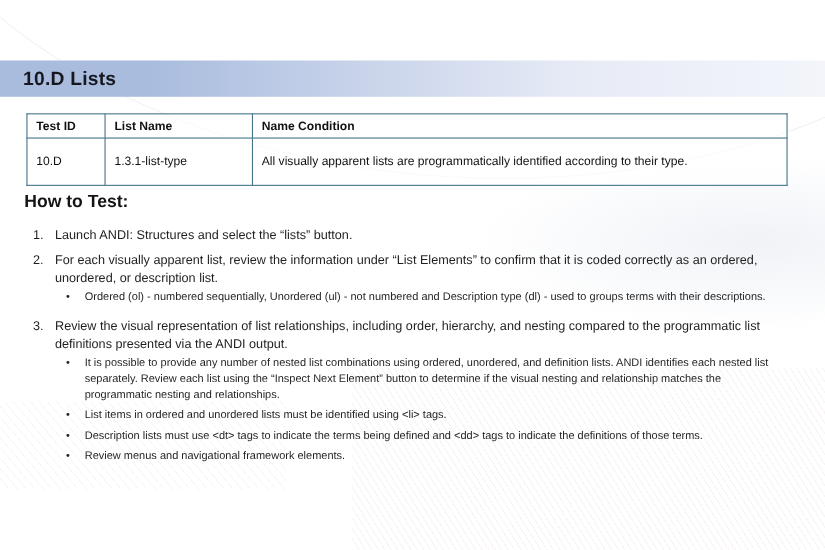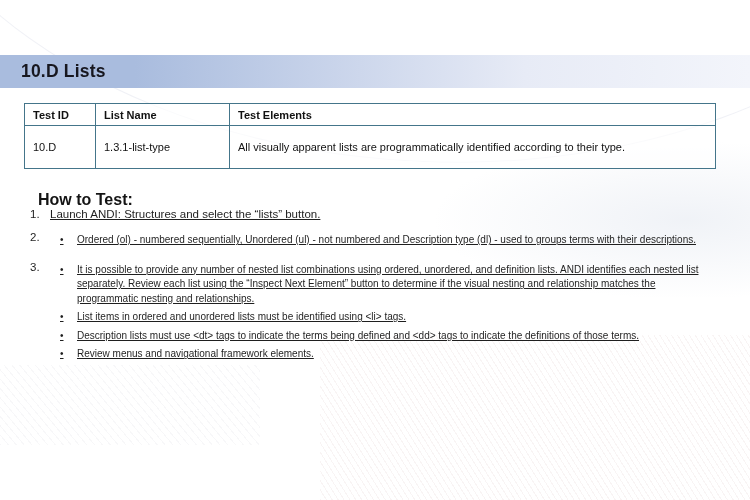--- a/index.html
+++ b/index.html
@@ -77,29 +77,29 @@
   .test-table th,.test-table td{
     border:1px solid var(--table-border);
     text-align:left;font-size:11px;padding:0 8px;color:#111;
   }
   .test-table th{font-weight:bold;height:21px;}
   .test-table td{height:42px;vertical-align:middle;}
   .col-id{width:71px;}
   .col-name{width:134px;}
   
   .howto-heading{
-    position:absolute;left:22px;top:175px;margin:16px;
+    position:absolute;left:22px;top:175px;margin:0;
     font-size:16px;font-weight:bold;color:#141414;
   }
   .steps{
     position:absolute;left:30px;top:207px;width:692px;
   }
   .step{display:flex;margin-bottom:8px;}
   .step-num{flex:0 0 20px;font-size:11.5px;line-height:1.33;}
-  .step-body{flex:1;font-size:11.5px;line-height:1.33;text-decoration:underline;}
+  .step-body{flex:1;font-size:11.5px;line-height:1.33;}
   .bullets{margin-top:3px;}
   .bullet{display:flex;margin-bottom:4px;font-size:10px;line-height:1.45;}
   .bullet-marker{
     flex:0 0 27px;box-sizing:border-box;padding-left:10px;
     font-size:10px;line-height:1.45;
   }
   .bullet-text{flex:1;padding-right:10px;}
 </style>
 </head>
 <body>
@@ -118,21 +118,21 @@
 <table class="test-table">
   <colgroup>
     <col class="col-id">
       <col class="col-name">
       <col>
   </colgroup>
   <thead>
     <tr>
       <th>Test ID</th>
       <th>List Name</th>
-      <th>Test Elements</th>
+      <th>Name Condition</th>
     </tr>
   </thead>
   <tbody>
     <tr>
       <td>10.D</td>
       <td>1.3.1-list-type</td>
       <td>All visually apparent lists are programmatically identified according to their type.</td>
     </tr>
   </tbody>
 </table>
@@ -142,32 +142,34 @@
 <div class="steps">
 
   <div class="step">
     <span class="step-num">1.</span>
     <div class="step-body">Launch ANDI: Structures and select the “lists” button.</div>
   </div>
 
   <div class="step">
     <span class="step-num">2.</span>
     <div class="step-body">
+      <div>For each visually apparent list, review the information under “List Elements” to confirm that it is coded correctly as an ordered, unordered, or description list.</div>
       <div class="bullets">
         <div class="bullet">
           <span class="bullet-marker">•</span>
           <span class="bullet-text">Ordered (ol) - numbered sequentially, Unordered (ul) - not numbered and Description type (dl) - used to groups terms with their descriptions.</span>
         </div>
       </div>
     </div>
   </div>
 
   <div class="step">
     <span class="step-num">3.</span>
     <div class="step-body">
+      <div>Review the visual representation of list relationships, including order, hierarchy, and nesting compared to the programmatic list definitions presented via the ANDI output.</div>
       <div class="bullets">
         <div class="bullet">
           <span class="bullet-marker">•</span>
           <span class="bullet-text">It is possible to provide any number of nested list combinations using ordered, unordered, and definition lists. ANDI identifies each nested list separately. Review each list using the “Inspect Next Element” button to determine if the visual nesting and relationship matches the programmatic nesting and relationships.</span>
         </div>
         <div class="bullet">
           <span class="bullet-marker">•</span>
           <span class="bullet-text">List items in ordered and unordered lists must be identified using &lt;li&gt; tags.</span>
         </div>
         <div class="bullet">

